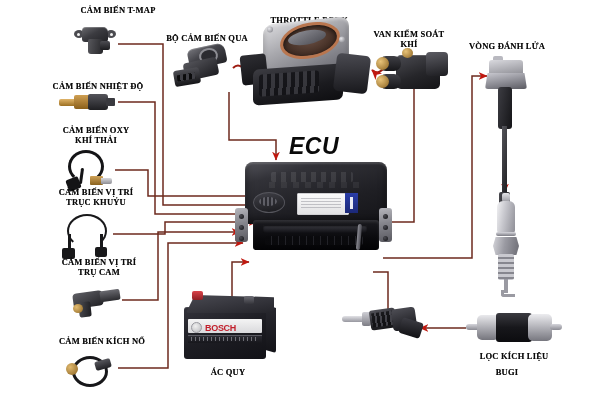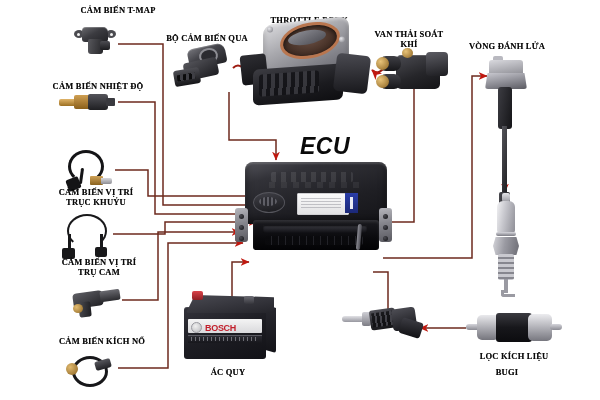--- a/index.html
+++ b/index.html
@@ -329,21 +329,21 @@
 
       <path d="M466,328 L420,328" marker-end="url(#ah)"></path>
     </g>
 
     <g fill="none" stroke="#9d1c12" stroke-width="2">
       <path d="M233,68 q5,-5 10,0 t10,0" marker-end="url(#ahs)"></path>
       <path d="M392,70 q-5,-5 -10,0 t-10,0" marker-end="url(#ahs)"></path>
     </g>
   </svg>
 
-  <div class="ecu-word" style="left:325px;top:133px;">ECU</div>
+  <div class="ecu-word" style="left:314px;top:133px;">ECU</div>
 
   <div class="part ecu" style="left:316px;top:212px;">
     <div class="lid"></div>
     <div class="emboss"></div>
     <div class="emboss2"></div>
     <div class="oval"></div>
     <div class="ovalin"></div>
     <div class="sticker"></div>
     <div class="stk-lines"></div>
     <div class="bluetag"></div>
@@ -373,20 +373,22 @@
   </div>
 
   <div class="lbl" style="left:98px;top:82px;">CẢM BIẾN NHIỆT ĐỘ</div>
   <div class="part cts" style="left:88px;top:102px;">
     <div class="tip"></div>
     <div class="hex"></div>
     <div class="blk"></div>
     <div class="pin"></div>
   </div>
 
+  <div class="lbl" style="left:96px;top:126px;">CẢM BIẾN OXY
+KHÍ THẢI</div>
   <div class="part o2" style="left:88px;top:172px;">
     <div class="loop"></div>
     <div class="wire"></div>
     <div class="conn"></div>
     <div class="nut"></div>
     <div class="tipg"></div>
   </div>
 
   <div class="lbl" style="left:96px;top:188px;">CẢM BIẾN VỊ TRÍ
 TRỤC KHUỶU</div>
@@ -429,21 +431,21 @@
     <div class="bore"></div>
     <div class="plate"></div>
     <div class="lflange"></div>
     <div class="lowblk"></div>
     <div class="ribs"></div>
     <div class="rblk"></div>
     <div class="screw" style="left:32px;top:12px;"></div>
     <div class="screw" style="left:104px;top:22px;"></div>
   </div>
 
-  <div class="lbl" style="left:409px;top:30px;">VAN THẢI SOÁT
+  <div class="lbl" style="left:409px;top:30px;">VAN KIỂM SOÁT
 KHÍ</div>
   <div class="part iac" style="left:412px;top:75px;">
     <div class="blk"></div>
     <div class="cap"></div>
     <div class="p1"></div>
     <div class="p2"></div>
     <div class="g1"></div>
     <div class="g2"></div>
     <div class="gt"></div>
   </div>

